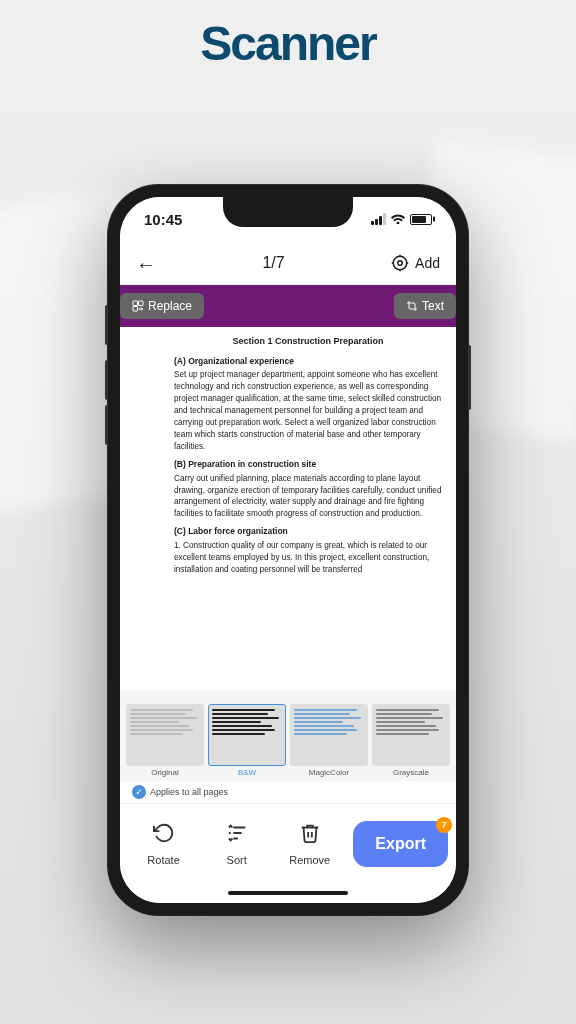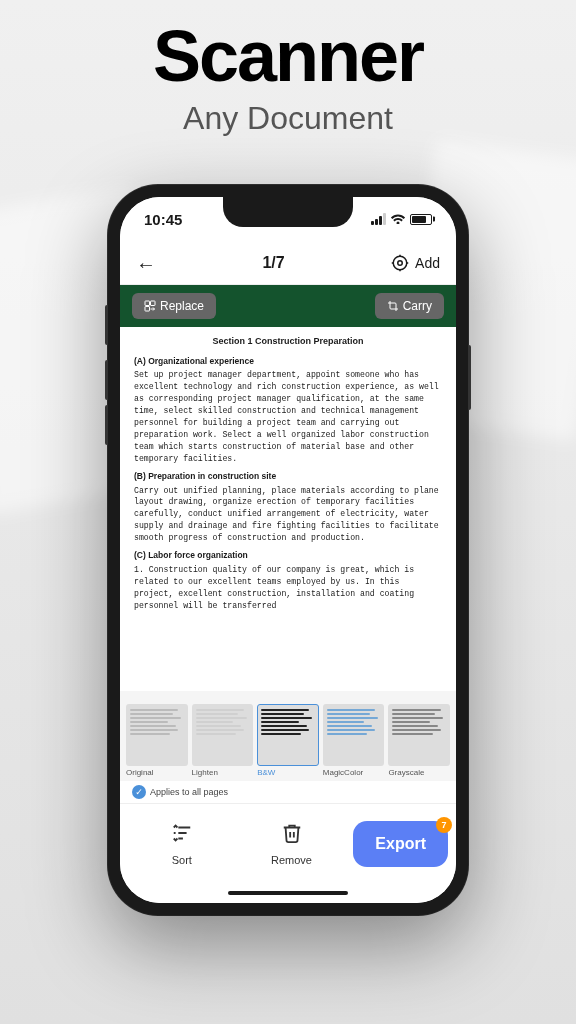--- a/index.html
+++ b/index.html
@@ -41,23 +41,23 @@
 
     
     .title-area {
       position: absolute;
       top: 20px;
       left: 0; right: 0;
       text-align: center;
       z-index: 10;
     }
     .title-scanner {
-      font-size: 72px;
+      font-size: 48px;
       font-weight: 800;
-      color: #000000;
+      color: #0c4a6e;
       letter-spacing: -2px;
       line-height: 1;
     }
     .title-subtitle {
       font-size: 32px;
       font-weight: 400;
       color: #555;
       margin-top: 8px;
     }
 
@@ -202,39 +202,39 @@
       border-bottom: 1px solid #eee;
       flex-shrink: 0;
     }
     .nav-back {
       font-size: 20px;
       color: #1a1a1a;
       cursor: pointer;
     }
     .nav-title {
       font-size: 16px;
-      font-weight: 700;
+      font-weight: 400;
       color: #1a1a1a;
     }
     .nav-add {
       display: flex;
       align-items: center;
       gap: 6px;
       font-size: 14px;
       color: #1a1a1a;
       cursor: pointer;
     }
 
     
     .toolbar {
       display: flex;
       align-items: center;
       justify-content: space-between;
-      padding: 8px 12px;
-      background: #14532d;
+      padding: 8px 0;
+      background: #701a75;
       flex-shrink: 0;
     }
     .toolbar-btn {
       background: #666;
       color: #fff;
       border: none;
       border-radius: 6px;
       padding: 6px 12px;
       font-size: 12px;
       display: flex;
@@ -245,54 +245,54 @@
 
     
     .doc-content {
       flex: 1;
       overflow: hidden;
       background: #fff;
       padding: 8px 14px;
       font-size: 8.5px;
       line-height: 1.4;
       color: #1a1a1a;
+      margin-left: 40px;
     }
     .doc-title {
       text-align: center;
       font-weight: 600;
       font-size: 9px;
       margin-bottom: 8px;
     }
     .doc-section-heading {
       font-weight: 600;
       margin-top: 6px;
       margin-bottom: 2px;
     }
     .doc-text {
       font-size: 8.2px;
       line-height: 1.45;
       color: #222;
-      font-family: Liberation Mono, monospace;
     }
 
     
     .filter-strip {
       height: 90px;
       background: #f5f5f5;
       display: flex;
       align-items: flex-end;
       gap: 4px;
       padding: 6px 6px 0;
       flex-shrink: 0;
       overflow: hidden;
     }
     .filter-thumb {
       display: flex;
       flex-direction: column;
-      align-items: flex-start;
+      align-items: center;
       flex: 1;
     }
     .filter-img {
       width: 100%;
       height: 62px;
       background: #ddd;
       border-radius: 3px;
       overflow: hidden;
       position: relative;
       border: 1.5px solid transparent;
@@ -435,21 +435,20 @@
   </style>
 </head>
 <body>
 
 <div class="bg"></div>
 <div class="bg-blur-left"></div>
 <div class="bg-blur-right"></div>
 
 <div class="title-area">
   <div class="title-scanner">Scanner</div>
-  <div class="title-subtitle">Any Document</div>
 </div>
 
 <div class="phone-wrapper">
   <div class="phone-frame">
     <div class="phone-screen">
 
       <div class="status-bar">
         <div class="notch"></div>
         <span class="status-time">10:45</span>
         <div class="status-icons">
@@ -494,21 +493,21 @@
             <rect x="2" y="13" width="9" height="9" rx="1"></rect>
             <path d="M13 18h8m-3-3l3 3-3 3"></path>
           </svg>
           <span>Replace</span>
         </button>
         <button class="toolbar-btn">
           <svg width="12" height="12" viewBox="0 0 24 24" fill="none" stroke="#fff" stroke-width="2">
             <path d="M6 2v14a2 2 0 002 2h14"></path>
               <path d="M18 22V8a2 2 0 00-2-2H2"></path>
           </svg>
-          <span>Carry</span>
+          <span>Text</span>
         </button>
       </div>
 
       <div class="doc-content">
         <div class="doc-title">Section 1 Construction Preparation</div>
 
         <div class="doc-section-heading">(A) Organizational experience</div>
         <div class="doc-text">Set up project manager department, appoint someone who has excellent technology and rich construction experience, as well as corresponding project manager qualification, at the same time, select skilled construction and technical management personnel for building a project team and carrying out preparation work. Select a well organized labor construction team which starts construction of material base and other temporary facilities.</div>
 
         <div class="doc-section-heading">(B) Preparation in construction site</div>
@@ -527,34 +526,20 @@
               <div class="filter-line" style="width:95%"></div>
               <div class="filter-line" style="width:70%"></div>
               <div class="filter-line" style="width:85%"></div>
               <div class="filter-line" style="width:90%"></div>
               <div class="filter-line" style="width:75%"></div>
             </div>
           </div>
           <div class="filter-label">Original</div>
         </div>
         <div class="filter-thumb">
-          <div class="filter-img lighten">
-            <div class="filter-img-lines">
-              <div class="filter-line" style="width:90%; background:#d0d0d0"></div>
-              <div class="filter-line" style="width:80%; background:#d0d0d0"></div>
-              <div class="filter-line" style="width:95%; background:#d0d0d0"></div>
-              <div class="filter-line" style="width:70%; background:#d0d0d0"></div>
-              <div class="filter-line" style="width:85%; background:#d0d0d0"></div>
-              <div class="filter-line" style="width:90%; background:#d0d0d0"></div>
-              <div class="filter-line" style="width:75%; background:#d0d0d0"></div>
-            </div>
-          </div>
-          <div class="filter-label">Lighten</div>
-        </div>
-        <div class="filter-thumb">
           <div class="filter-img bw active">
             <div class="filter-img-lines">
               <div class="filter-line" style="width:90%; background:#222"></div>
               <div class="filter-line" style="width:80%; background:#222"></div>
               <div class="filter-line" style="width:95%; background:#222"></div>
               <div class="filter-line" style="width:70%; background:#222"></div>
               <div class="filter-line" style="width:85%; background:#222"></div>
               <div class="filter-line" style="width:90%; background:#222"></div>
               <div class="filter-line" style="width:75%; background:#222"></div>
             </div>
@@ -593,20 +578,29 @@
 
       <div class="applies-note">
         <div class="check-circle"></div>
         <span>Applies to all pages</span>
       </div>
 
       <div class="action-bar">
         <div class="action-item">
           <span class="action-icon">
             <svg class="icon-svg" viewBox="0 0 24 24" fill="none" stroke="#333" stroke-width="2">
+              <path d="M1 4v6h6"></path>
+                <path d="M3.51 15a9 9 0 102.13-9.36L1 10"></path>
+            </svg>
+          </span>
+          <span class="action-label">Rotate</span>
+        </div>
+        <div class="action-item">
+          <span class="action-icon">
+            <svg class="icon-svg" viewBox="0 0 24 24" fill="none" stroke="#333" stroke-width="2">
               <path d="M8 6h13M8 12h9M8 18h5"></path>
               <path d="M3 6l2-2 2 2M3 18l2 2 2-2M3 12h2"></path>
             </svg>
           </span>
           <span class="action-label">Sort</span>
         </div>
         <div class="action-item">
           <span class="action-icon">
             <svg class="icon-svg" viewBox="0 0 24 24" fill="none" stroke="#333" stroke-width="2">
               <polyline points="3 6 5 6 21 6"></polyline>

